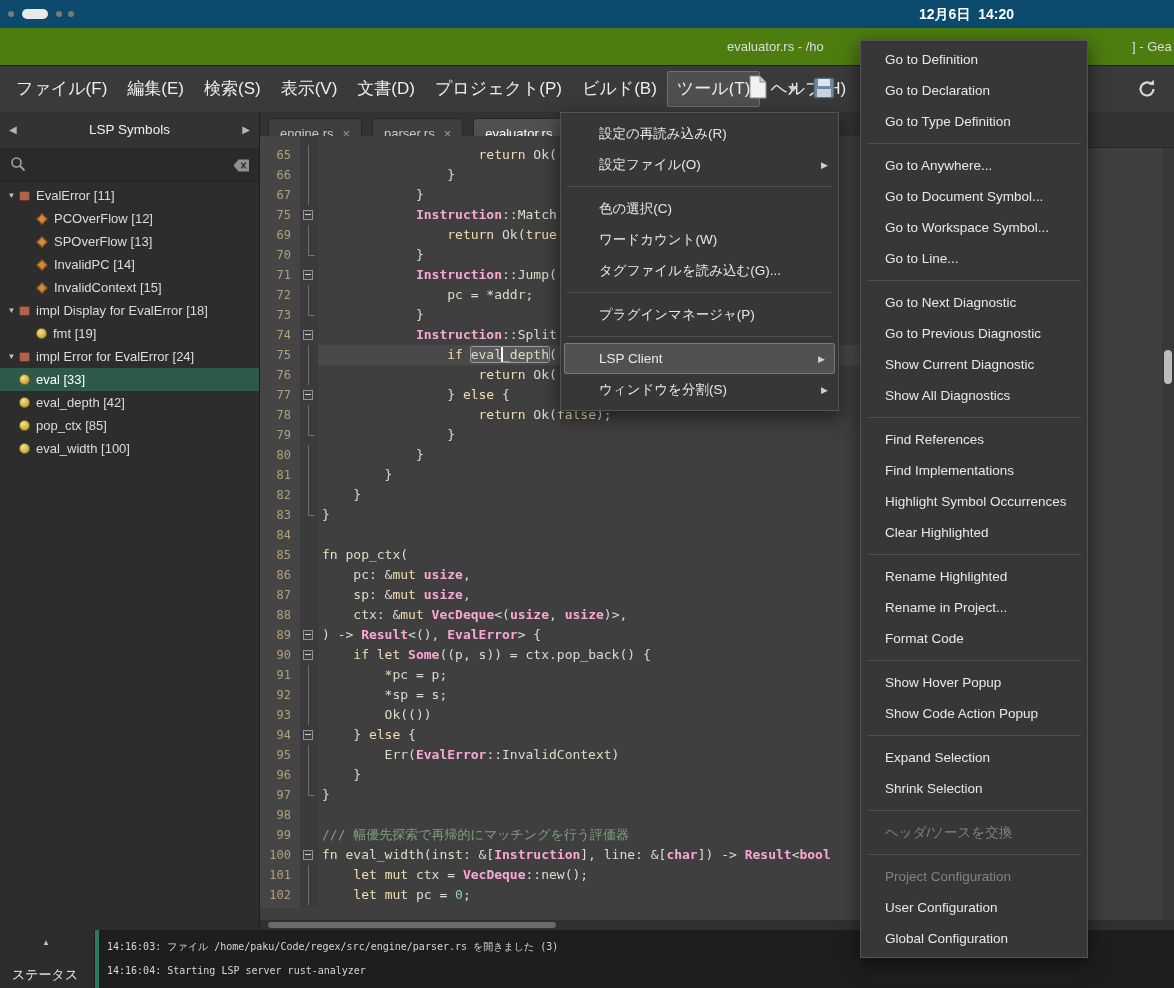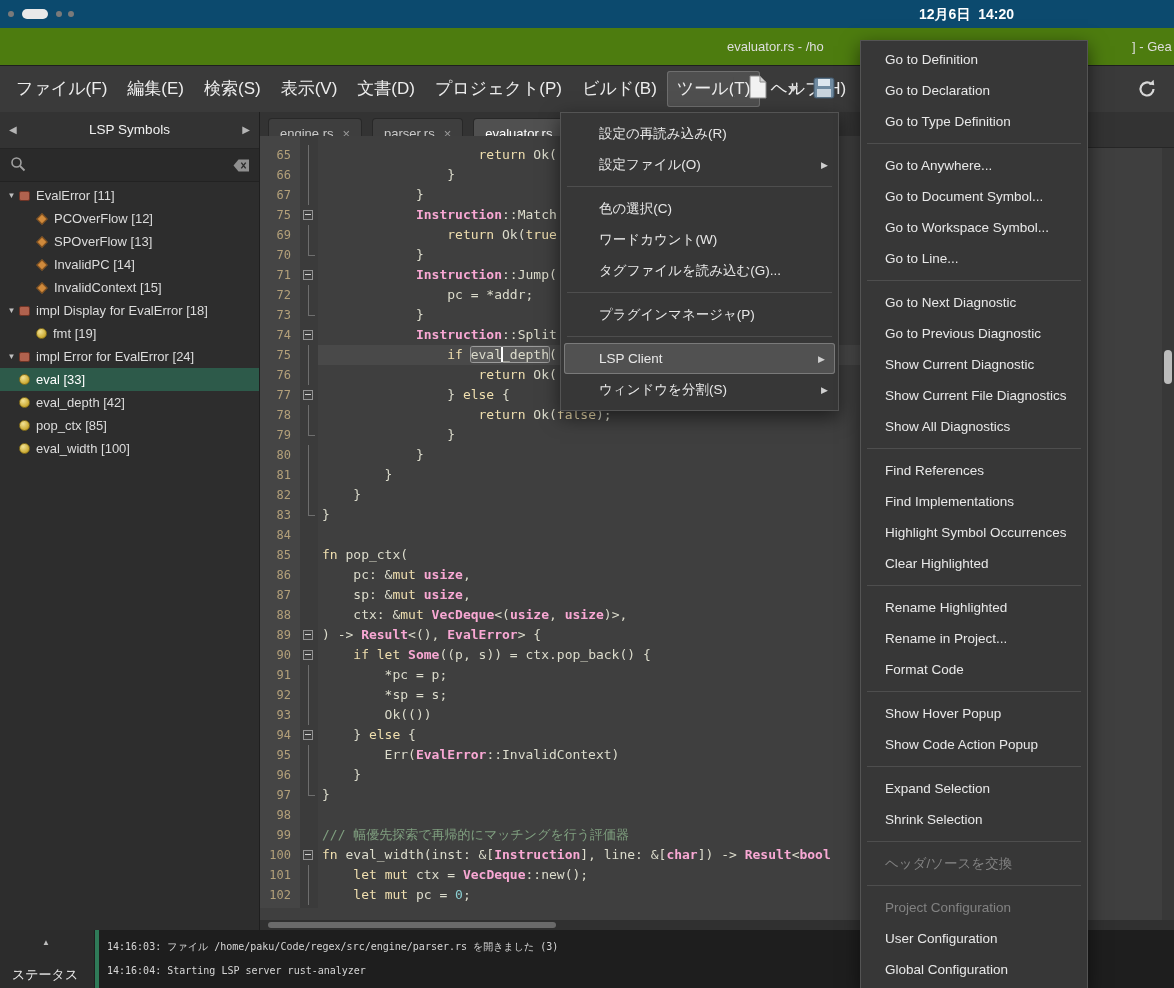--- a/index.html
+++ b/index.html
@@ -547,23 +547,20 @@
       <div class="popup-item">
         <span class="popup-label">Go to Next Diagnostic</span>
       </div>
       <div class="popup-item">
         <span class="popup-label">Go to Previous Diagnostic</span>
       </div>
       <div class="popup-item">
         <span class="popup-label">Show Current Diagnostic</span>
       </div>
       <div class="popup-item">
-        <span class="popup-label">Show Current File Diagnostics</span>
-      </div>
-      <div class="popup-item">
         <span class="popup-label">Show All Diagnostics</span>
       </div>
       <div class="menu-sep"></div>
       <div class="popup-item">
         <span class="popup-label">Find References</span>
       </div>
       <div class="popup-item">
         <span class="popup-label">Find Implementations</span>
       </div>
       <div class="popup-item">

